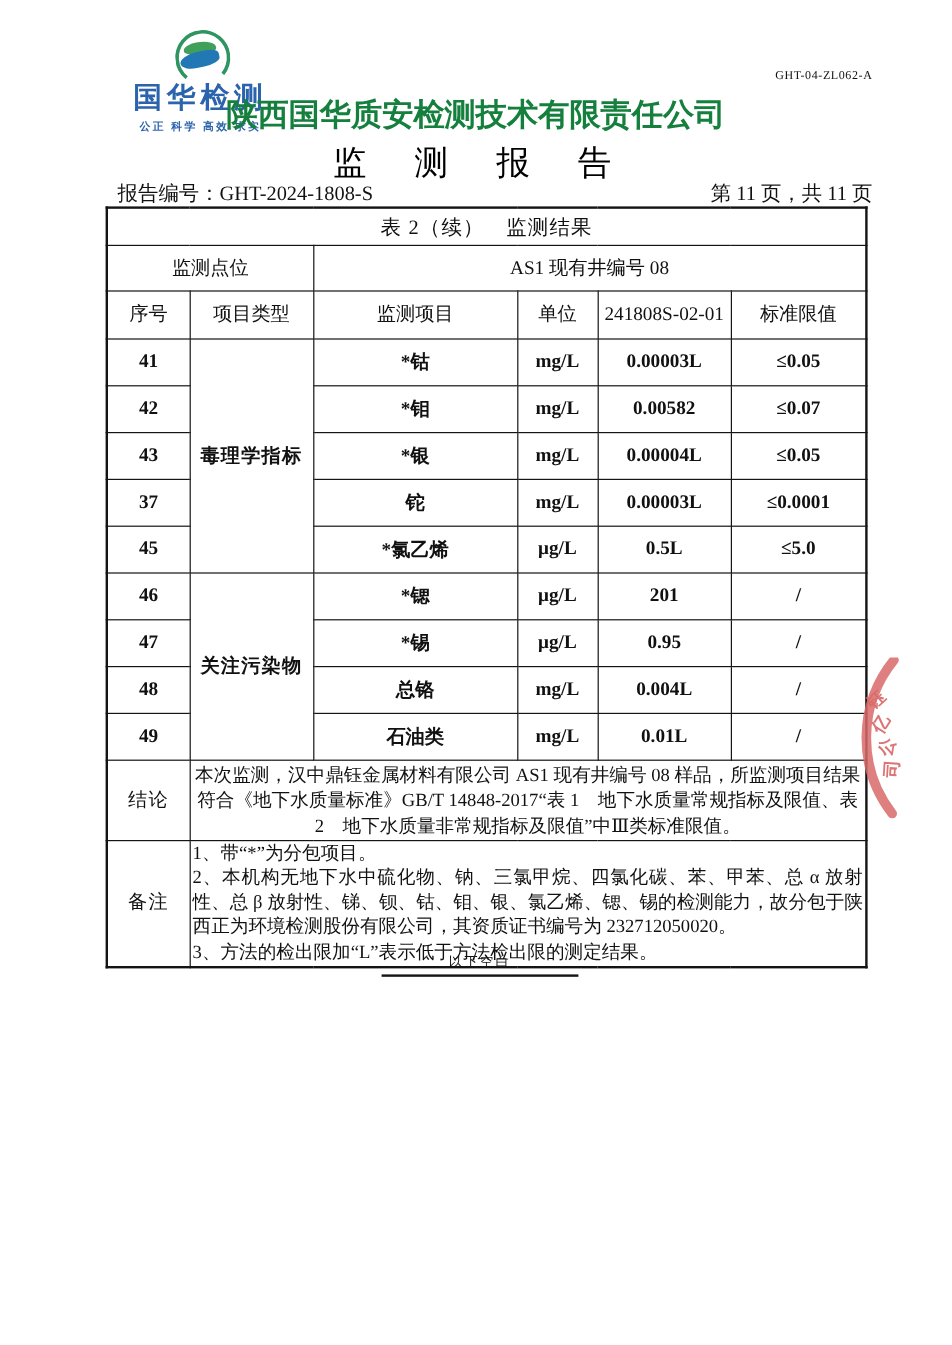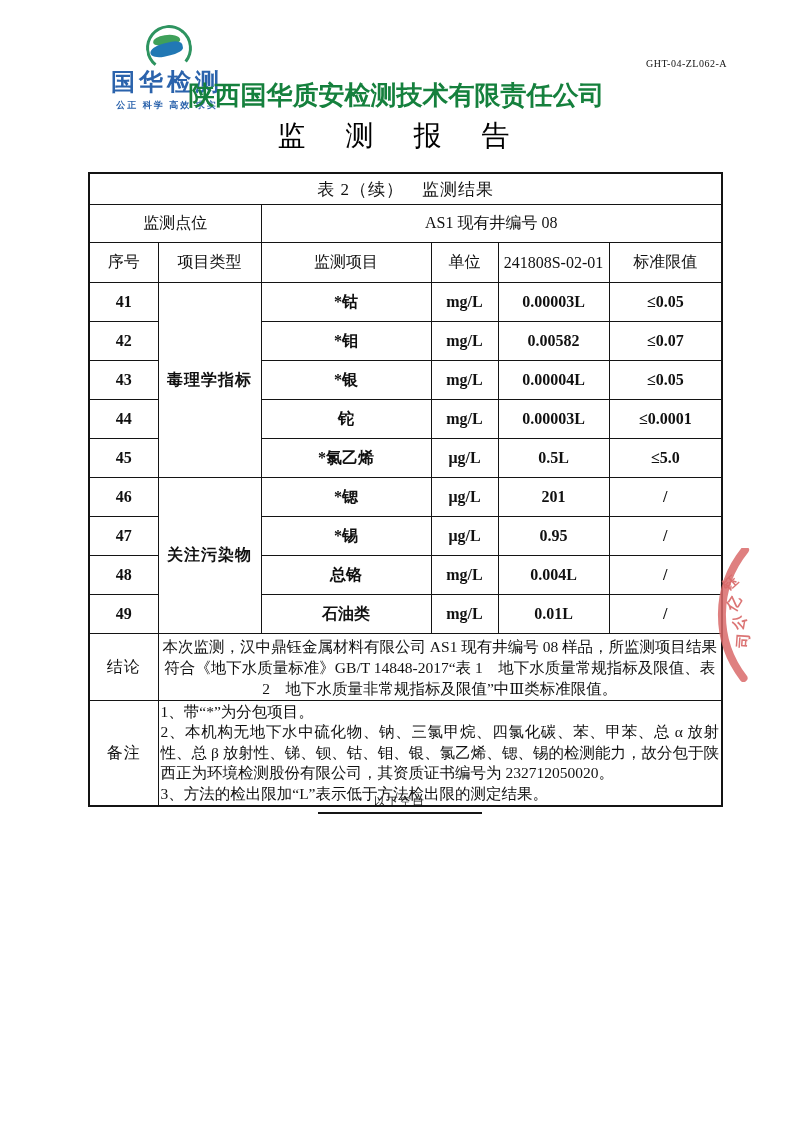--- a/index.html
+++ b/index.html
@@ -63,20 +63,24 @@
       <div class="logo-wave-green"></div>
       <div class="logo-wave-blue"></div>
     </div>
     <div class="logo-name">国华检测</div>
     <div class="logo-tagline">公正 科学 高效 求实</div>
   </div>
 
   <div class="doc-code">GHT-04-ZL062-A</div>
   <div class="company-title">陕西国华质安检测技术有限责任公司</div>
   <div class="report-title">监　测　报　告</div>
+  <div class="meta-row">
+    <span>报告编号：GHT-2024-1808-S</span>
+    <span>第 11 页，共 11 页</span>
+  </div>
 
   <table class="results">
     <colgroup>
       <col style="width:69px">
         <col style="width:103px">
         <col style="width:170px">
       <col style="width:67px">
         <col style="width:111px">
         <col style="width:113px">
     </colgroup>
@@ -113,21 +117,21 @@
       <td>≤0.07</td>
     </tr>
     <tr class="data-row">
       <td>43</td>
       <td>*银</td>
       <td>mg/L</td>
       <td>0.00004L</td>
       <td>≤0.05</td>
     </tr>
     <tr class="data-row">
-      <td>44</td>
+      <td>37</td>
       <td>铊</td>
       <td>mg/L</td>
       <td>0.00003L</td>
       <td>≤0.0001</td>
     </tr>
     <tr class="data-row">
       <td>45</td>
       <td>*氯乙烯</td>
       <td>μg/L</td>
       <td>0.5L</td>

